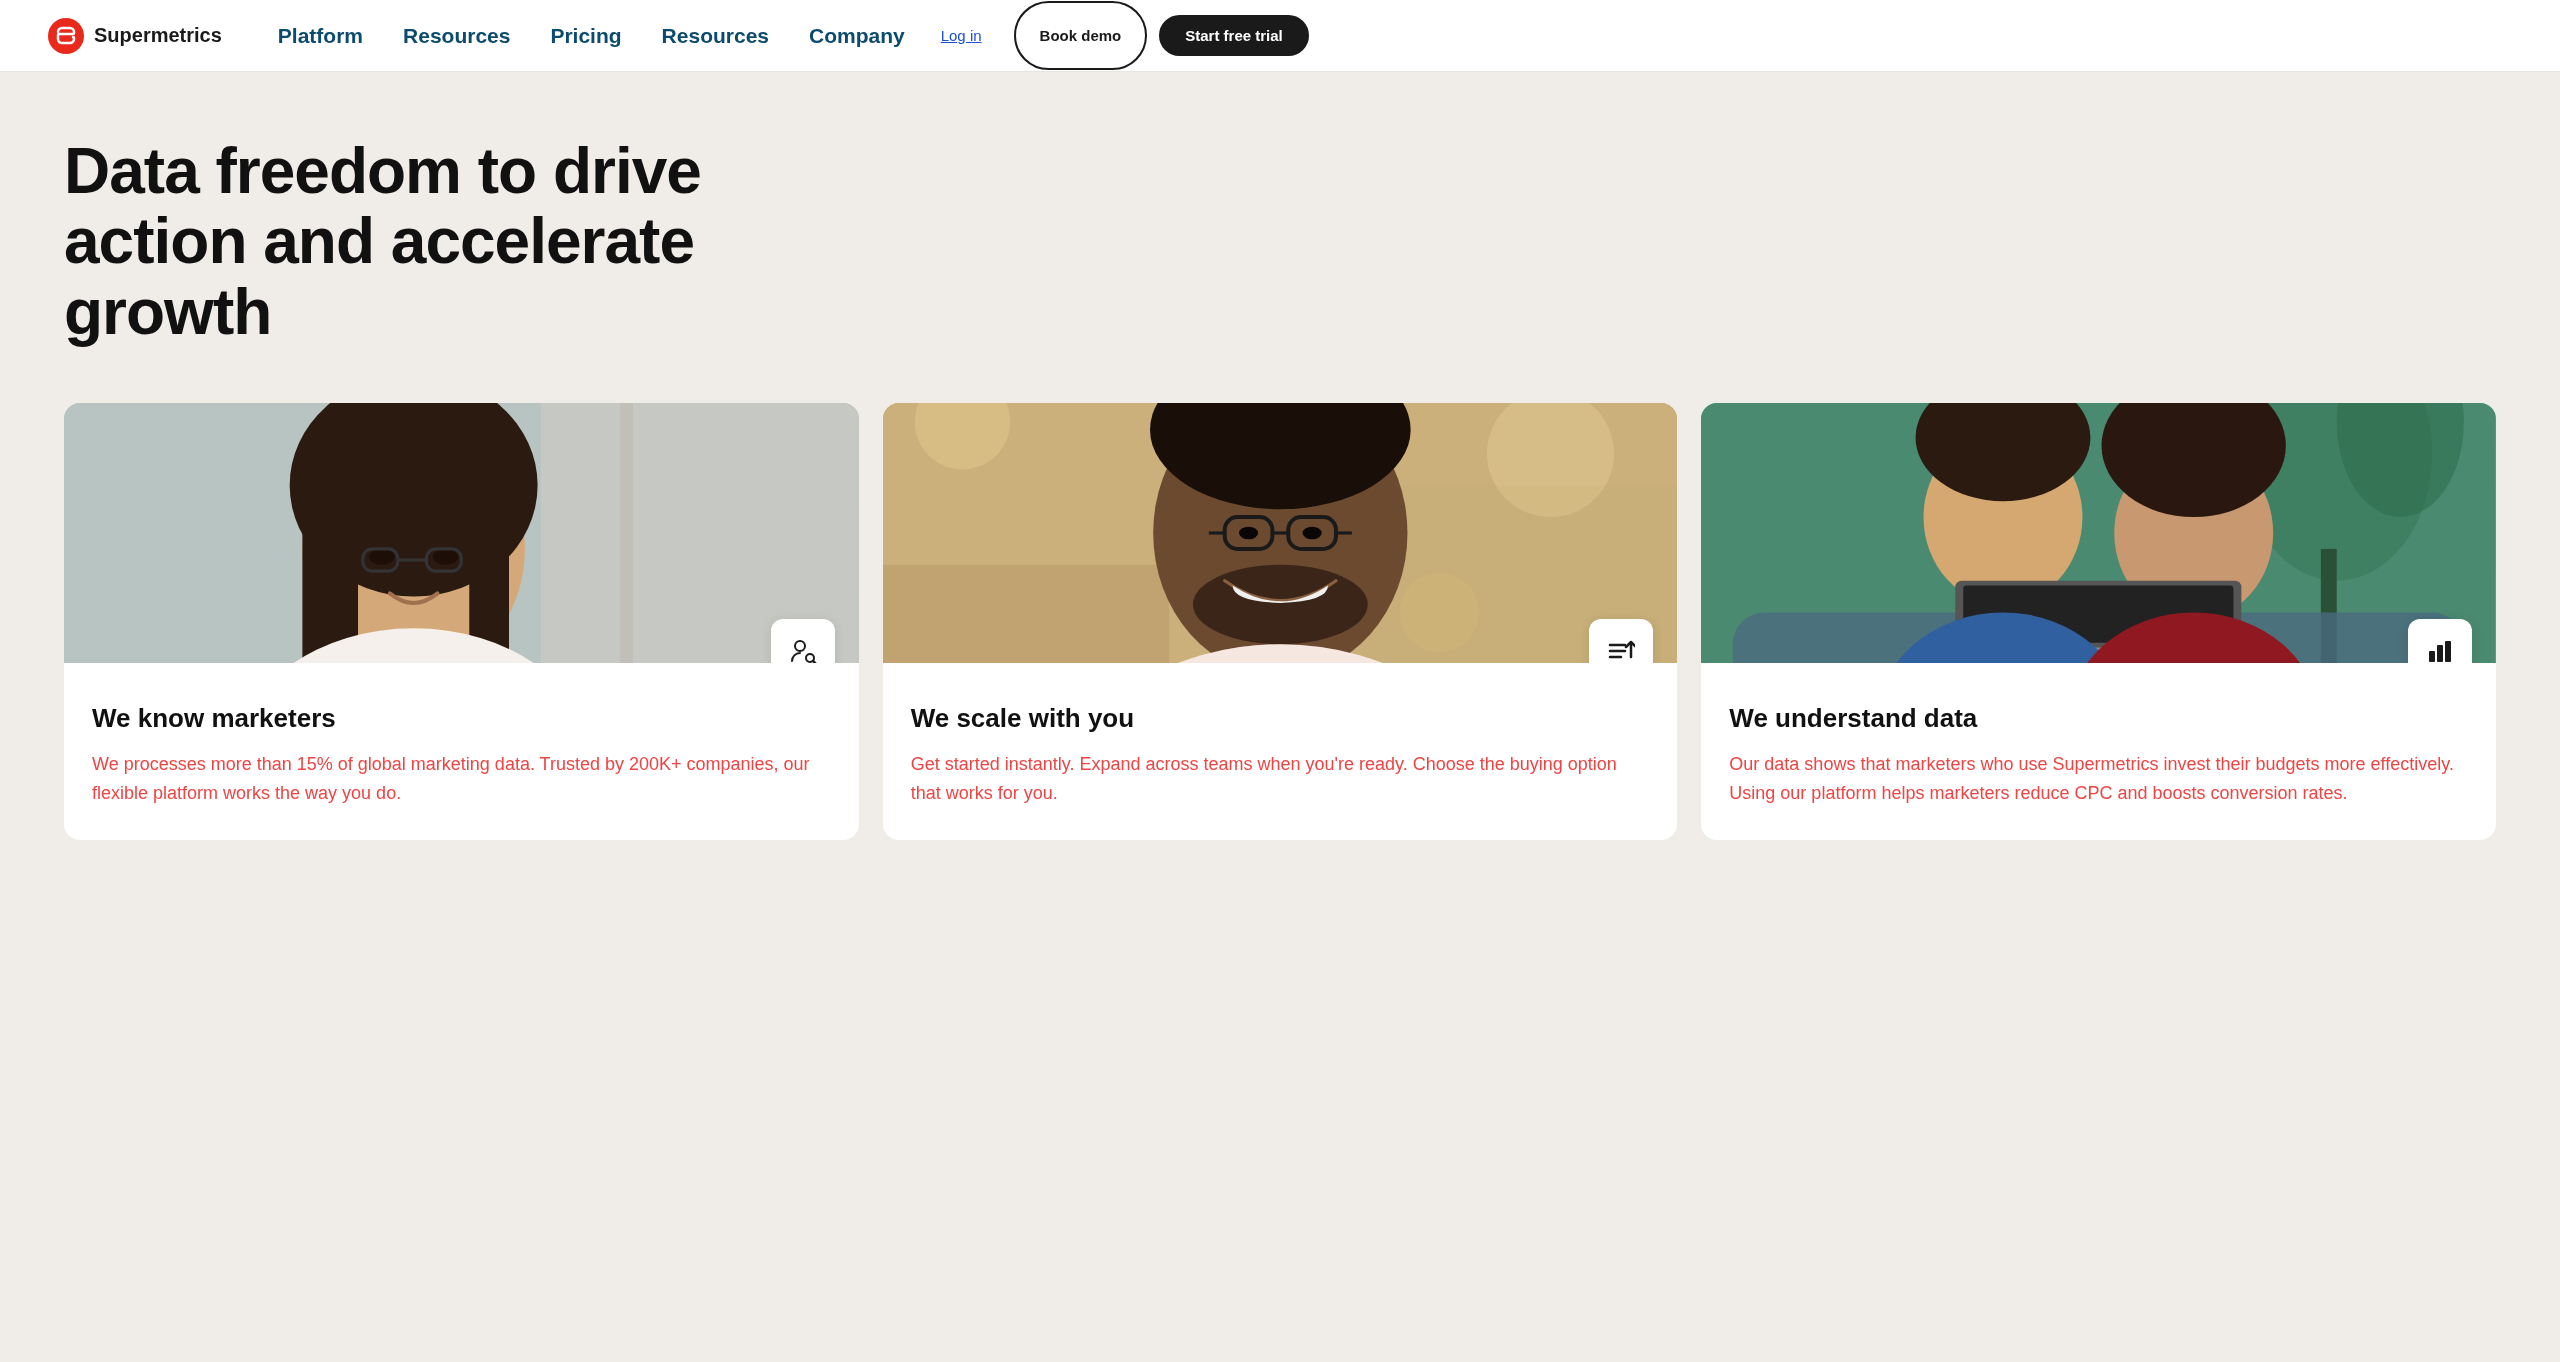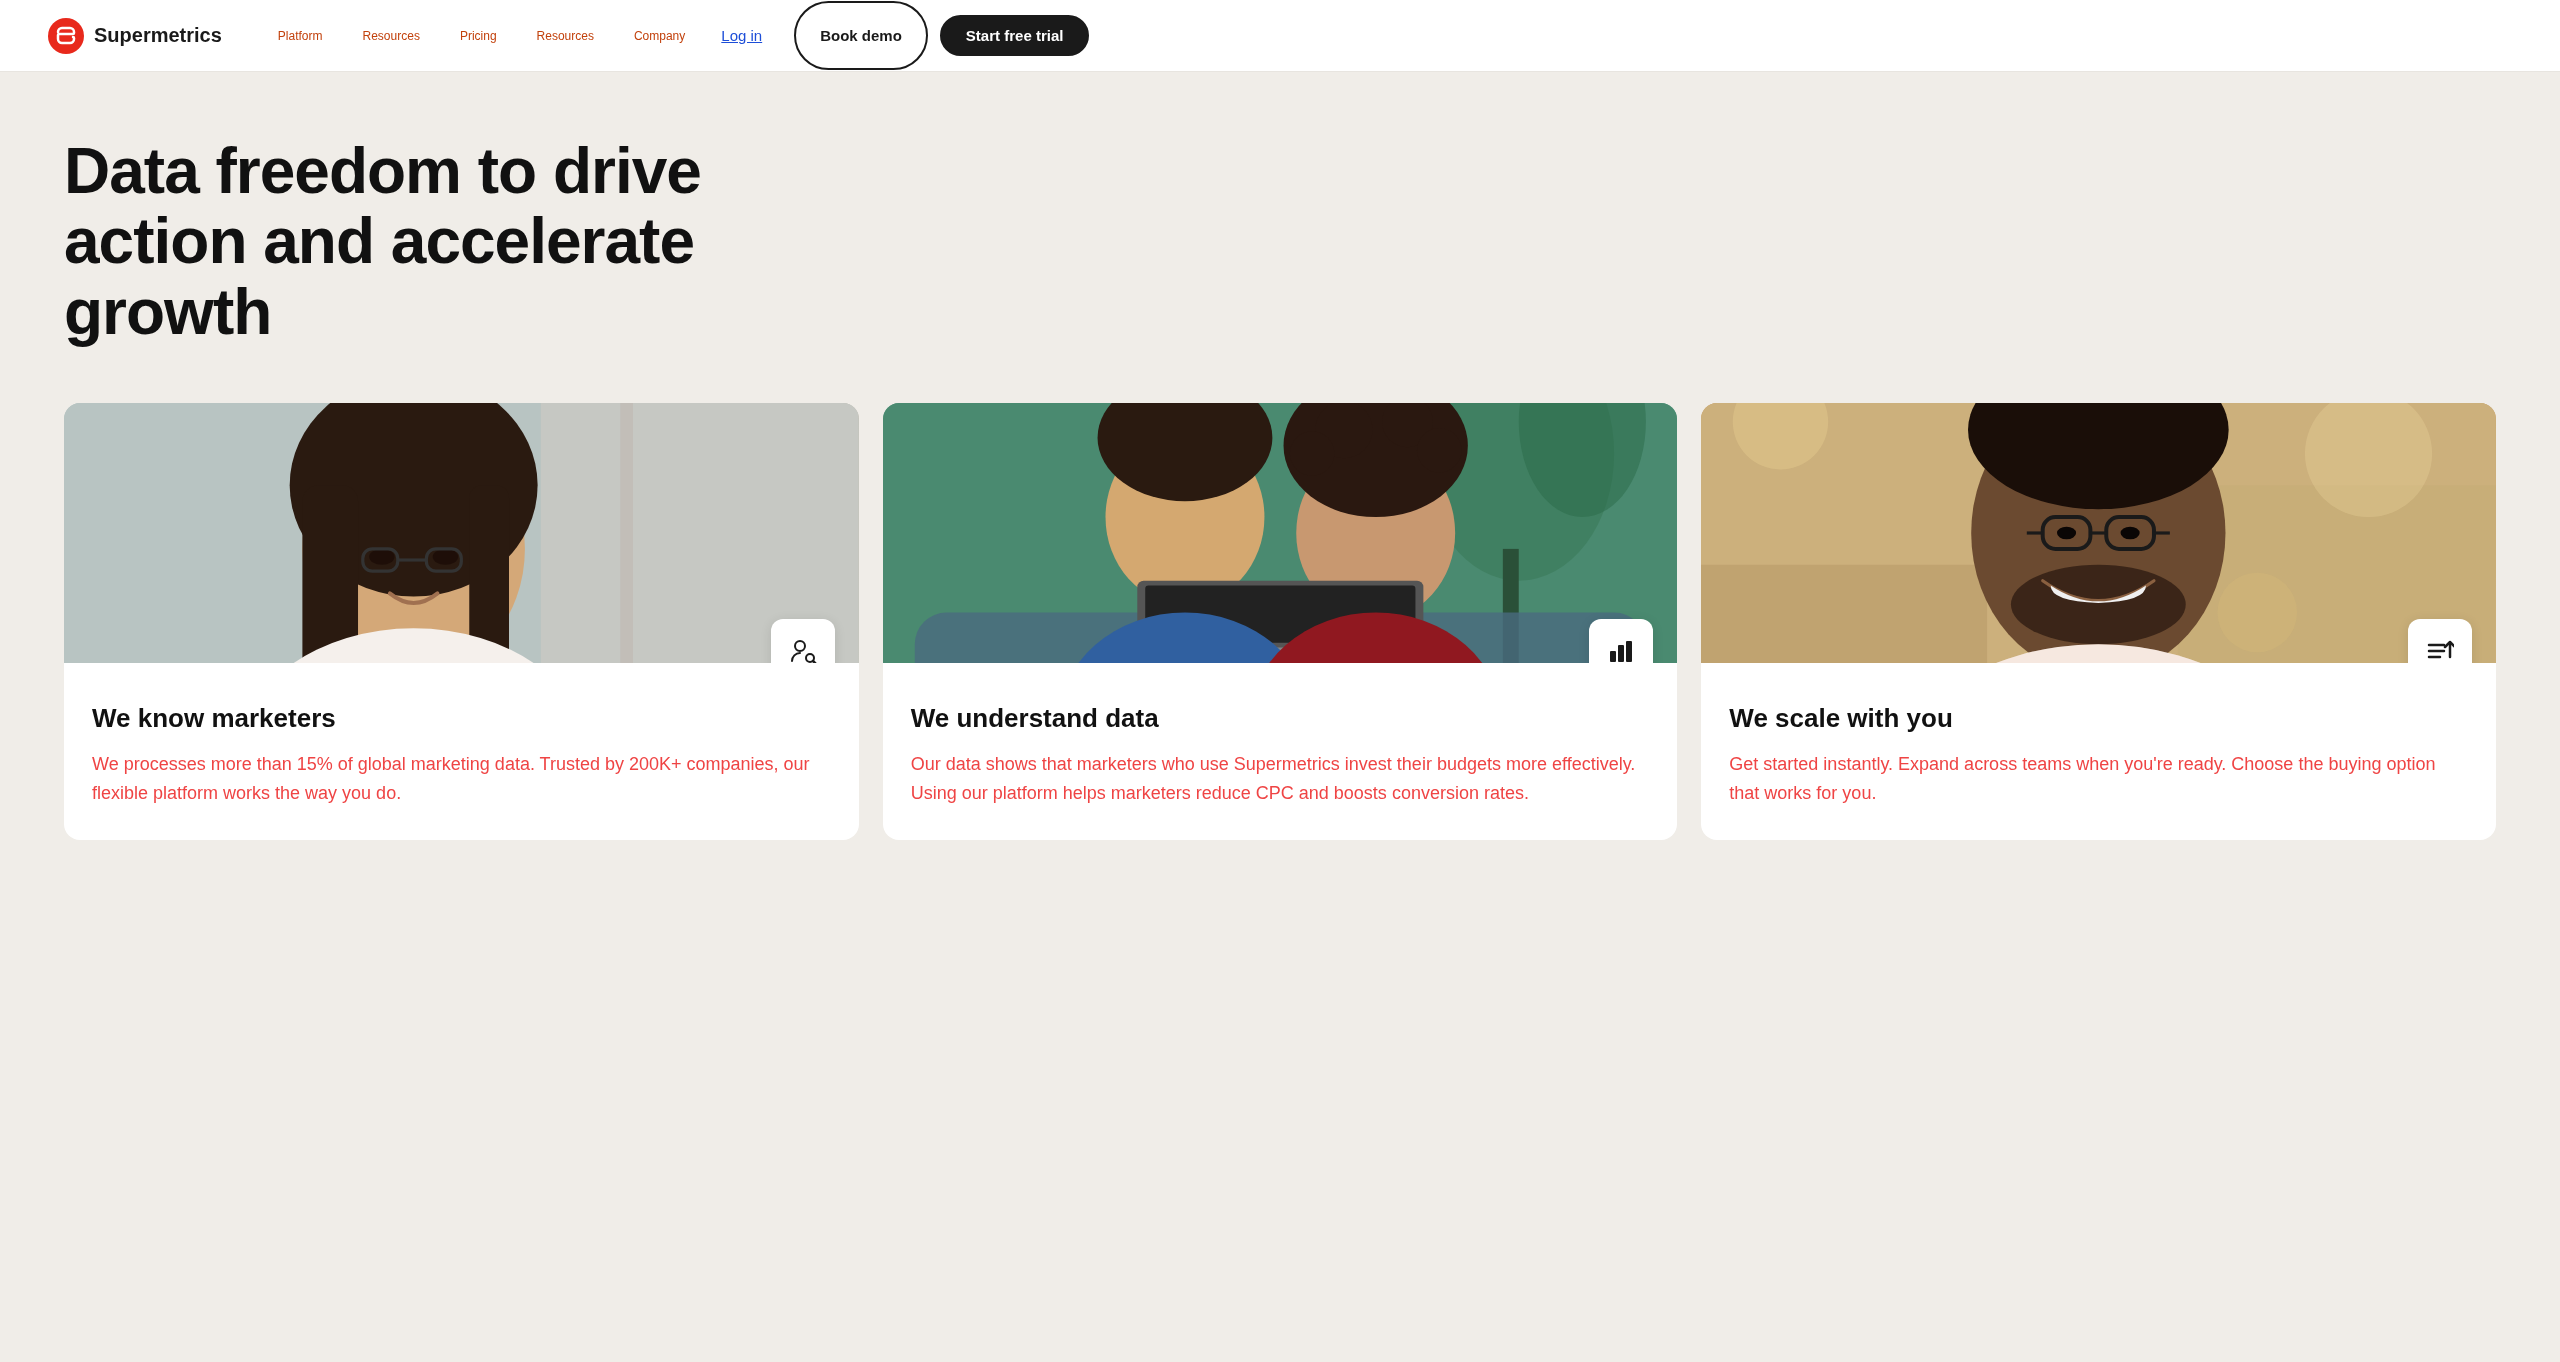--- a/index.html
+++ b/index.html
@@ -47,26 +47,26 @@
       color: #1a1a1a;
     }
 
     nav {
       display: flex;
       align-items: center;
       gap: 8px;
     }
 
     .nav-item {
-      font-size: 12px;
-      color: #c2410c;
+      font-size: 21px;
+      color: #0c4a6e;
       padding: 8px 16px;
       cursor: pointer;
       border-radius: 6px;
-      font-weight: 400;
+      font-weight: 700;
       white-space: nowrap;
     }
 
     .header-right {
       display: flex;
       align-items: center;
       gap: 12px;
     }
 
     .btn-login {
@@ -267,65 +267,20 @@
           </svg>
         </div>
       </div>
       <div class="card-body">
         <h2 class="card-title">We know marketers</h2>
         <p class="card-desc">We processes more than 15% of global marketing data. Trusted by 200K+ companies, our flexible platform works the way you do.</p>
       </div>
     </div>
 
     <div class="card">
-      <div class="card-image card-img-2">
-        
-        <svg width="100%" height="100%" viewBox="0 0 500 260" xmlns="http://www.w3.org/2000/svg" preserveAspectRatio="xMidYMid slice">
-          <rect width="500" height="260" fill="#4a8a70"></rect>
-
-          <ellipse cx="400" cy="80" rx="60" ry="80" fill="#3a7a58" opacity="0.6"></ellipse>
-          <ellipse cx="440" cy="60" rx="40" ry="60" fill="#2a6a48" opacity="0.5"></ellipse>
-          <rect x="390" y="140" width="10" height="120" fill="#2a5038"></rect>
-
-          <rect x="20" y="180" width="460" height="100" rx="20" fill="#4a6a80" opacity="0.8"></rect>
-
-          <ellipse cx="190" cy="120" rx="50" ry="55" fill="#d4a870"></ellipse>
-          <ellipse cx="190" cy="70" rx="55" ry="40" fill="#2a1a10"></ellipse>
-
-          <ellipse cx="310" cy="130" rx="50" ry="55" fill="#c89870"></ellipse>
-          <ellipse cx="310" cy="75" rx="58" ry="45" fill="#2a1810"></ellipse>
-
-          <circle cx="290" cy="65" r="18" fill="#2a1810"></circle>
-          <circle cx="330" cy="60" r="16" fill="#2a1810"></circle>
-          <circle cx="270" cy="80" r="14" fill="#2a1810"></circle>
-          <circle cx="350" cy="78" r="14" fill="#2a1810"></circle>
-
-          <rect x="150" y="200" width="200" height="12" rx="4" fill="#888" opacity="0.9"></rect>
-          <rect x="160" y="160" width="180" height="42" rx="4" fill="#555"></rect>
-          <rect x="165" y="163" width="170" height="36" rx="2" fill="#222"></rect>
-
-          <ellipse cx="190" cy="250" rx="80" ry="70" fill="#3060a0"></ellipse>
-          <ellipse cx="310" cy="250" rx="80" ry="70" fill="#901820"></ellipse>
-        </svg>
-        <div class="card-icon-badge">
-
-          <svg viewBox="0 0 28 28" fill="none" xmlns="http://www.w3.org/2000/svg">
-            <rect x="3" y="14" width="6" height="11" rx="1" fill="#1a1a1a"></rect>
-            <rect x="11" y="8" width="6" height="17" rx="1" fill="#1a1a1a"></rect>
-            <rect x="19" y="4" width="6" height="21" rx="1" fill="#1a1a1a"></rect>
-          </svg>
-        </div>
-      </div>
-      <div class="card-body">
-        <h2 class="card-title">We understand data</h2>
-        <p class="card-desc">Our data shows that marketers who use Supermetrics invest their budgets more effectively. Using our platform helps marketers reduce CPC and boosts conversion rates.</p>
-      </div>
-    </div>
-
-    <div class="card">
       <div class="card-image card-img-3">
         
         <svg width="100%" height="100%" viewBox="0 0 500 260" xmlns="http://www.w3.org/2000/svg" preserveAspectRatio="xMidYMid slice">
           <rect width="500" height="260" fill="#c4a878"></rect>
 
           <rect x="0" y="0" width="500" height="260" fill="#d4b880" opacity="0.5"></rect>
 
           <rect x="0" y="150" width="180" height="110" fill="#b09060" opacity="0.4"></rect>
           <rect x="300" y="100" width="200" height="160" fill="#c0a870" opacity="0.3"></rect>
 
@@ -367,14 +322,59 @@
             <polyline points="19,10 24,5 29,10" stroke="#1a1a1a" stroke-width="2.5" stroke-linecap="round" stroke-linejoin="round" fill="none"></polyline>
           </svg>
         </div>
       </div>
       <div class="card-body">
         <h2 class="card-title">We scale with you</h2>
         <p class="card-desc">Get started instantly. Expand across teams when you're ready. Choose the buying option that works for you.</p>
       </div>
     </div>
 
+    <div class="card">
+      <div class="card-image card-img-2">
+        
+        <svg width="100%" height="100%" viewBox="0 0 500 260" xmlns="http://www.w3.org/2000/svg" preserveAspectRatio="xMidYMid slice">
+          <rect width="500" height="260" fill="#4a8a70"></rect>
+
+          <ellipse cx="400" cy="80" rx="60" ry="80" fill="#3a7a58" opacity="0.6"></ellipse>
+          <ellipse cx="440" cy="60" rx="40" ry="60" fill="#2a6a48" opacity="0.5"></ellipse>
+          <rect x="390" y="140" width="10" height="120" fill="#2a5038"></rect>
+
+          <rect x="20" y="180" width="460" height="100" rx="20" fill="#4a6a80" opacity="0.8"></rect>
+
+          <ellipse cx="190" cy="120" rx="50" ry="55" fill="#d4a870"></ellipse>
+          <ellipse cx="190" cy="70" rx="55" ry="40" fill="#2a1a10"></ellipse>
+
+          <ellipse cx="310" cy="130" rx="50" ry="55" fill="#c89870"></ellipse>
+          <ellipse cx="310" cy="75" rx="58" ry="45" fill="#2a1810"></ellipse>
+
+          <circle cx="290" cy="65" r="18" fill="#2a1810"></circle>
+          <circle cx="330" cy="60" r="16" fill="#2a1810"></circle>
+          <circle cx="270" cy="80" r="14" fill="#2a1810"></circle>
+          <circle cx="350" cy="78" r="14" fill="#2a1810"></circle>
+
+          <rect x="150" y="200" width="200" height="12" rx="4" fill="#888" opacity="0.9"></rect>
+          <rect x="160" y="160" width="180" height="42" rx="4" fill="#555"></rect>
+          <rect x="165" y="163" width="170" height="36" rx="2" fill="#222"></rect>
+
+          <ellipse cx="190" cy="250" rx="80" ry="70" fill="#3060a0"></ellipse>
+          <ellipse cx="310" cy="250" rx="80" ry="70" fill="#901820"></ellipse>
+        </svg>
+        <div class="card-icon-badge">
+
+          <svg viewBox="0 0 28 28" fill="none" xmlns="http://www.w3.org/2000/svg">
+            <rect x="3" y="14" width="6" height="11" rx="1" fill="#1a1a1a"></rect>
+            <rect x="11" y="8" width="6" height="17" rx="1" fill="#1a1a1a"></rect>
+            <rect x="19" y="4" width="6" height="21" rx="1" fill="#1a1a1a"></rect>
+          </svg>
+        </div>
+      </div>
+      <div class="card-body">
+        <h2 class="card-title">We understand data</h2>
+        <p class="card-desc">Our data shows that marketers who use Supermetrics invest their budgets more effectively. Using our platform helps marketers reduce CPC and boosts conversion rates.</p>
+      </div>
+    </div>
+
   </div>
 </main>
 
 </body></html>

